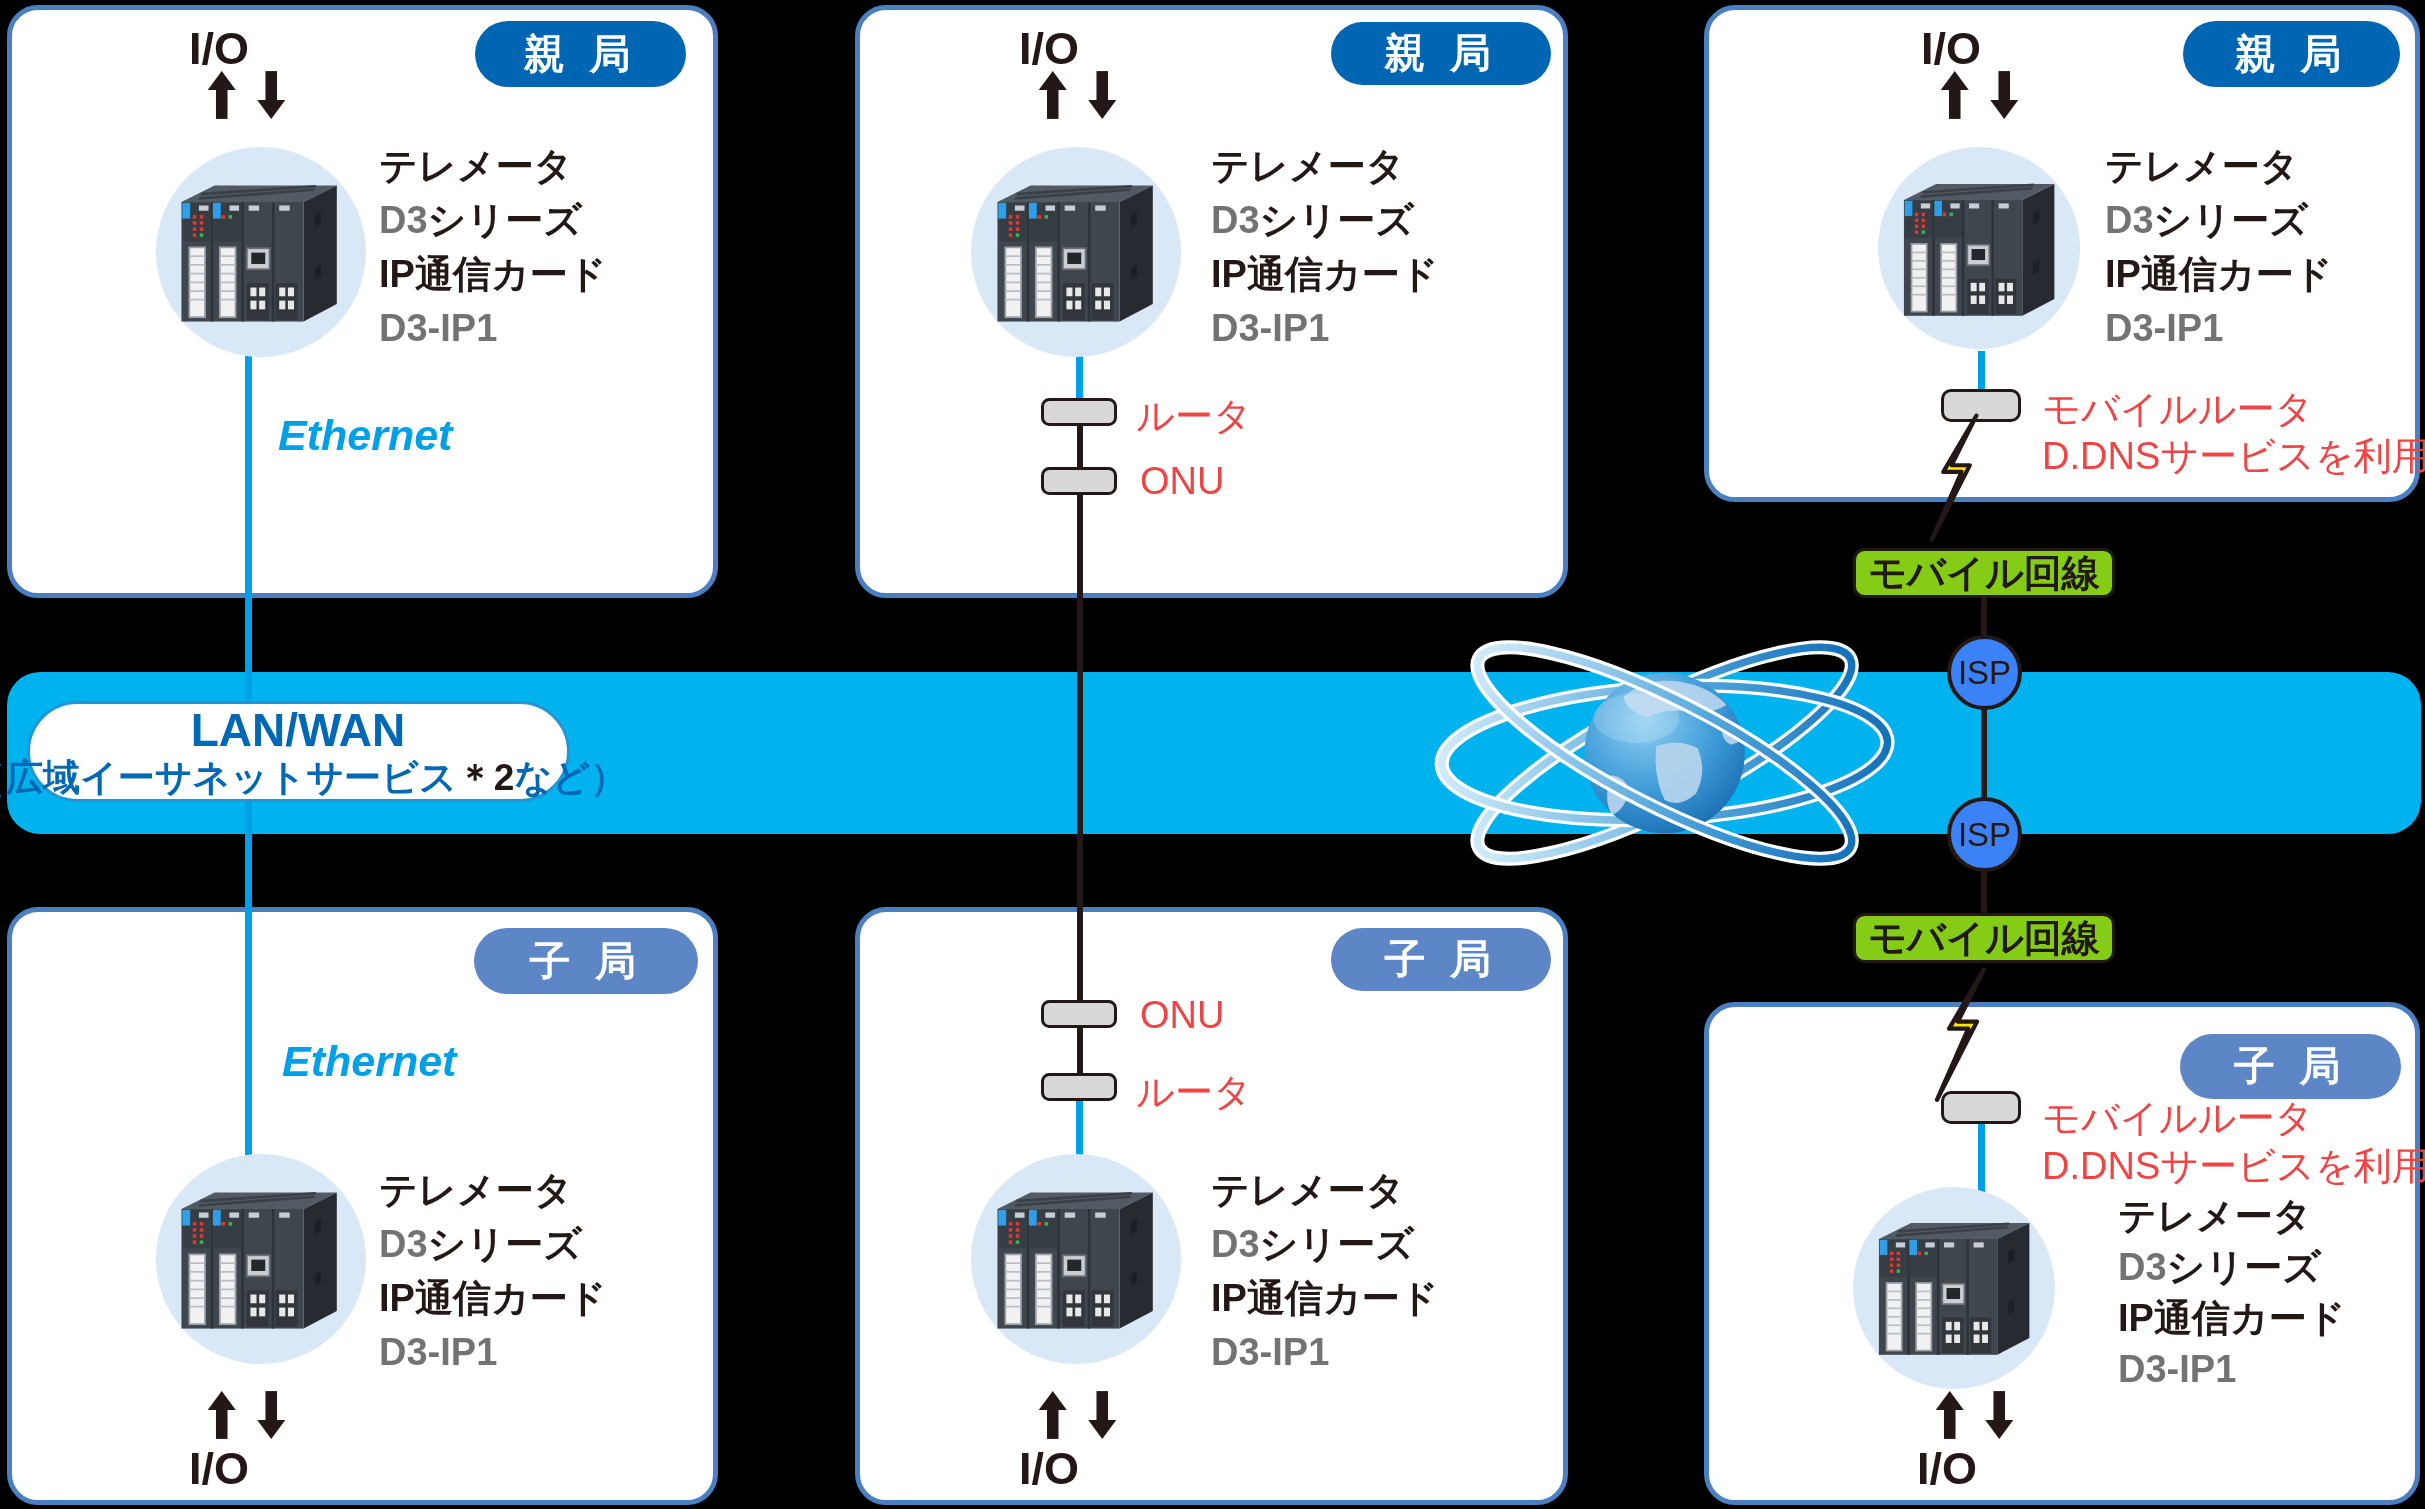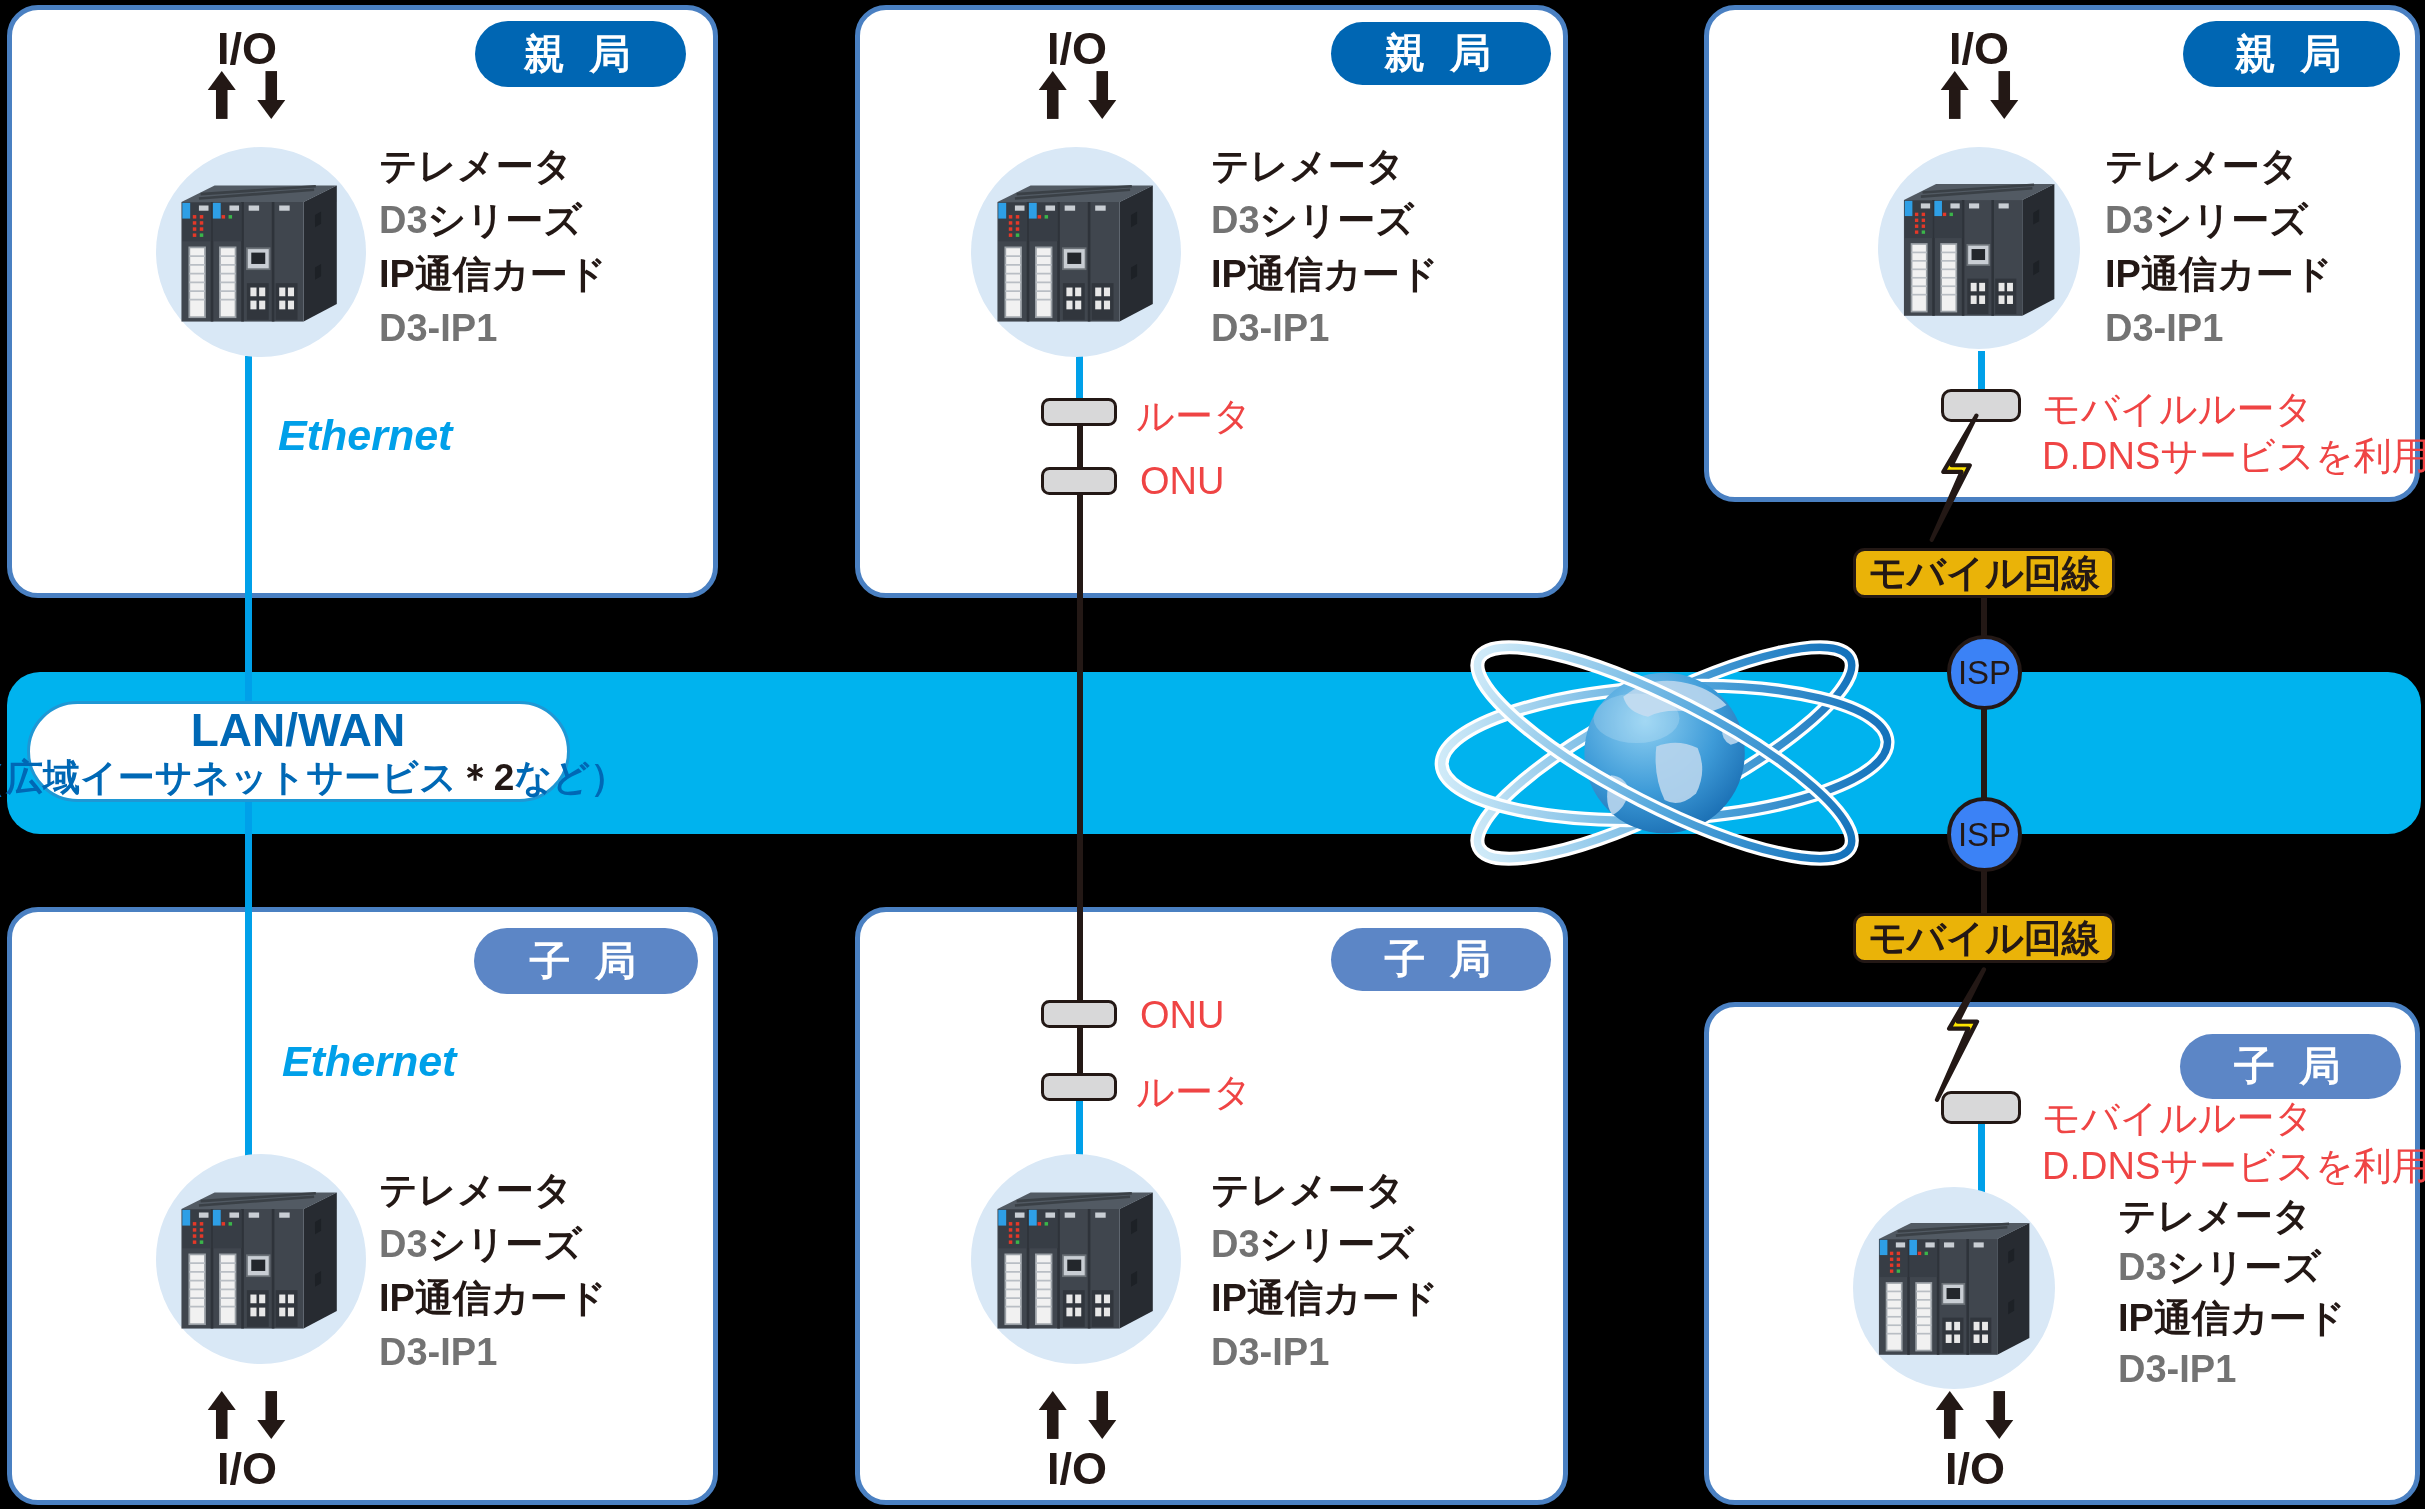--- a/index.html
+++ b/index.html
@@ -6,21 +6,21 @@
   #stage{position:relative;width:2426px;height:1510px;background:#000;overflow:hidden;
          font-family:"Liberation Sans","DejaVu Sans",sans-serif;}
   
   .panel{position:absolute;background:#fff;border:5px solid #4a80c2;border-radius:31px;box-sizing:border-box;z-index:1;}
   
   .badge{position:absolute;z-index:3;border-radius:36px;color:#ffffff;font-weight:bold;font-size:41px;
          display:flex;align-items:center;justify-content:center;letter-spacing:6.6px;}
   .badge--parent{background:#0066b3;}
   .badge--child{background:#5c86c6;}
   
-  .io-label{position:absolute;z-index:3;color:#231815;font-size:45px;font-weight:bold;width:116px;text-align:center;}
+  .io-label{position:absolute;z-index:3;color:#231815;font-size:45px;font-weight:bold;width:116px;}
   .io-arrows{position:absolute;z-index:3;width:99px;height:48px;}
   
   .dev-circle{position:absolute;z-index:2;border-radius:50%;background:#d9e8f6;}
   .plc{position:absolute;z-index:3;}
   
   .tb{position:absolute;z-index:3;color:#231815;font-size:38px;font-weight:bold;line-height:54px;white-space:nowrap;}
   .tb .green{color:#737373;}
   .tb--tight{line-height:51px;}
   
   .eth{position:absolute;z-index:3;color:#00a0e9;font-size:43px;font-weight:600;font-style:italic;}
@@ -32,21 +32,21 @@
   .eqbox{position:absolute;z-index:3;background:#d8d8d9;border:3.3px solid #231815;border-radius:8.3px;box-sizing:border-box;}
   .eqlabel{position:absolute;z-index:3;color:#ef4444;font-size:38px;white-space:nowrap;}
   
   .band{position:absolute;left:6.6px;top:672px;width:2414px;height:162px;background:#00b3ee;border-radius:33px;z-index:1;}
   .pill{position:absolute;z-index:3;background:#fff;border:3.3px solid #1f97d4;border-radius:53px;box-sizing:border-box;
         display:flex;flex-direction:column;align-items:center;justify-content:center;}
   .pill-title{color:#0068b5;font-weight:bold;font-size:46px;line-height:51px;white-space:nowrap;}
   .pill-sub{color:#0068b5;font-weight:bold;font-size:37px;line-height:43px;white-space:nowrap;}
   .pill-sub .blk{color:#231815;}
   
-  .mbadge{position:absolute;z-index:3;background:#eab308;border:3.3px solid #231815;border-radius:11.6px;box-sizing:border-box;
+  .mbadge{position:absolute;z-index:3;background:#84cc16;border:3.3px solid #231815;border-radius:11.6px;box-sizing:border-box;
           color:#231815;font-size:38px;font-weight:bold;display:flex;align-items:center;justify-content:center;white-space:nowrap;}
   
   .isp{position:absolute;z-index:4;width:75px;height:75px;border-radius:50%;background:#3b82f6;border:4.1px solid #231815;
        box-sizing:border-box;display:flex;align-items:center;justify-content:center;color:#231815;font-size:33px;}
   .bolt{position:absolute;z-index:3;}
   .globe{position:absolute;z-index:2;}
   svg{display:block;}
 </style>
 </head>
 <body>

